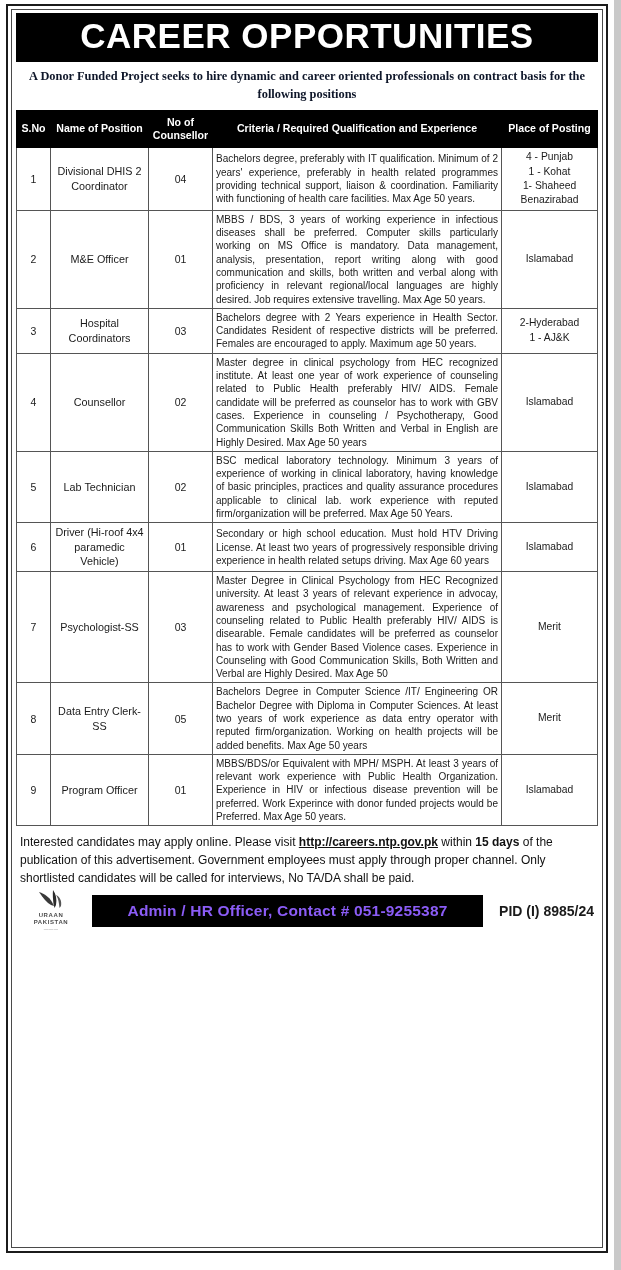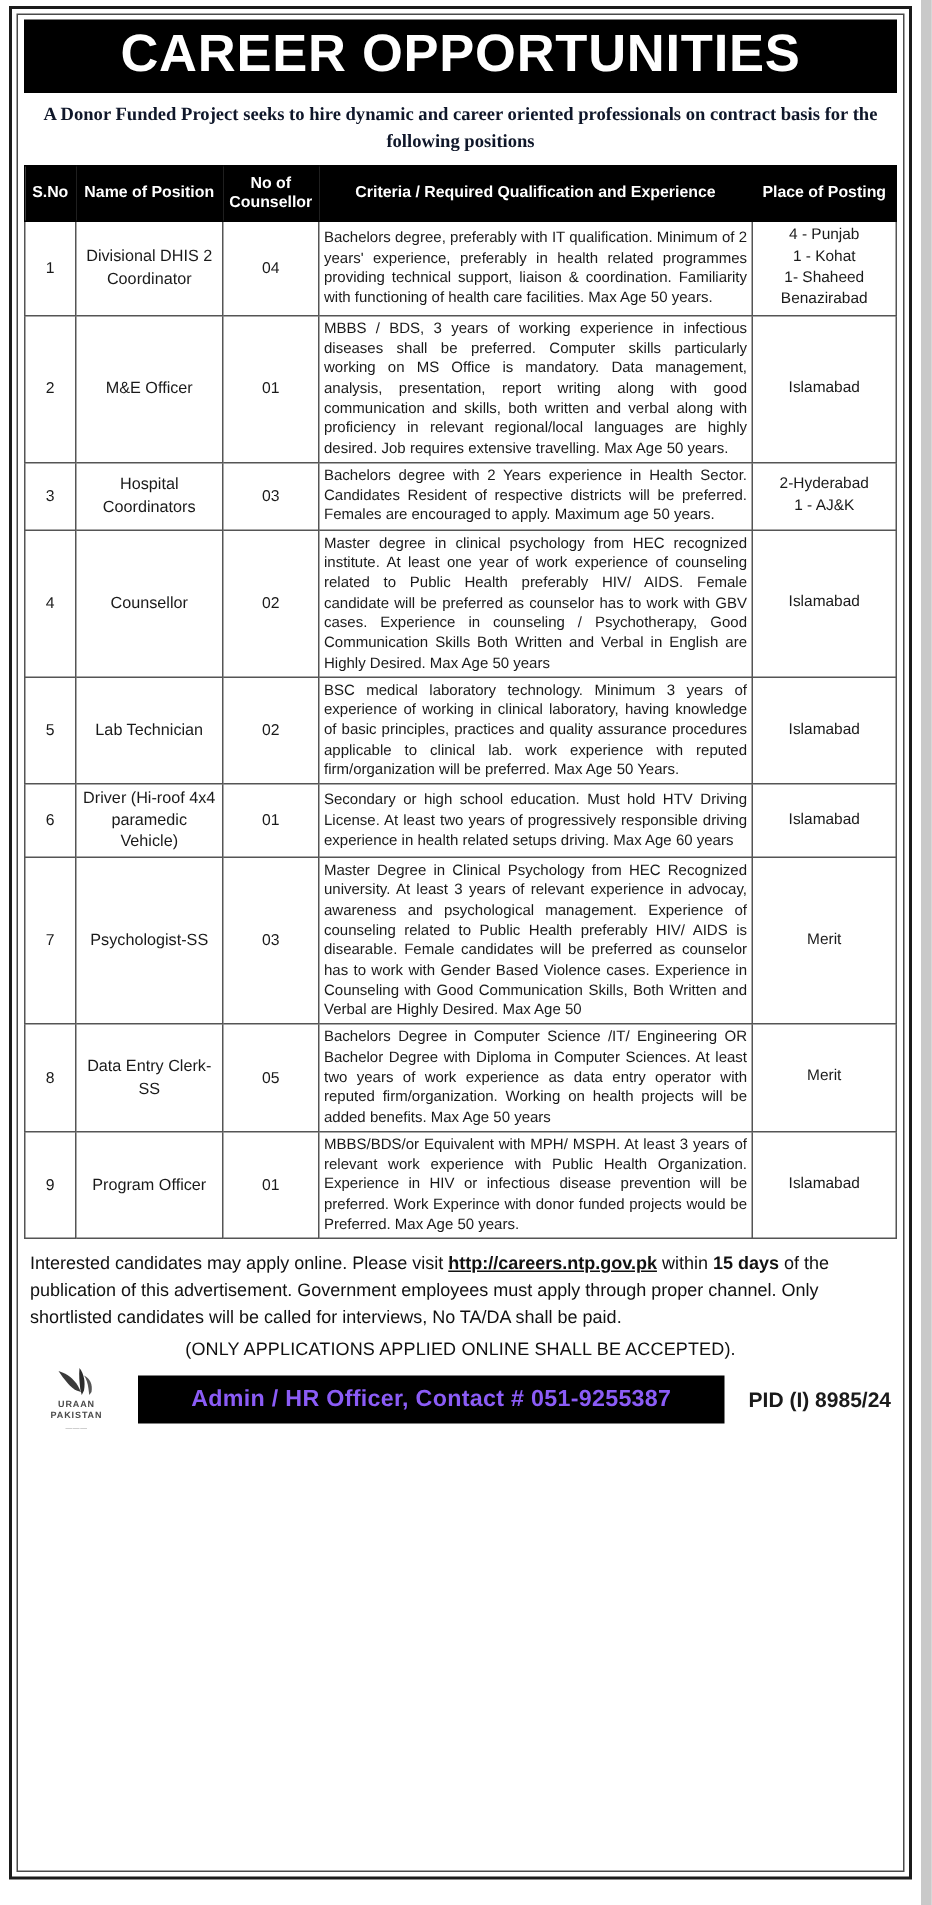--- a/index.html
+++ b/index.html
@@ -287,21 +287,20 @@
               <td class="criteria">MBBS/BDS/or Equivalent with MPH/ MSPH. At least 3 years of relevant work experience with Public Health Organization. Experience in HIV or infectious disease prevention will be preferred. Work Experince with donor funded projects would be Preferred.  Max Age 50 years.</td>
               <td class="place" style="white-space: pre-line;">Islamabad</td>
             </tr>
           </tbody>
       </table>
 
       <div class="footer-note">
         <span>Interested candidates may apply online. Please visit </span><span class="link">http://careers.ntp.gov.pk</span><span> within </span><span class="b">15 days</span><span> of the publication of this advertisement. Government employees must apply through proper channel. Only shortlisted candidates will be called for interviews, No TA/DA shall be paid.</span>
       </div>
 
-      <div class="online-note">(ONLY APPLICATIONS APPLIED ONLINE SHALL BE ACCEPTED).</div>
 
       <div class="bottom-bar">
         <div class="logo-box">
           <svg class="logo-mark" width="30" height="22" viewBox="0 0 30 22">
             <path d="M3 3 C9 5, 13 8, 16 13 L18 17 L15 16 C11 14, 7 9, 3 3 Z" fill="#3a3a3a"></path>
             <path d="M17 1 C20 5, 21 10, 20 16 L18.5 19 L17.5 15 C17 10, 16.5 6, 17 1 Z" fill="#2b2b2b"></path>
             <path d="M20 6 C24 8, 26 12, 25 17 L23.5 19 L23 15 C22.5 11, 21.5 8, 20 6 Z" fill="#555"></path>
           </svg>
           <div class="logo-text">
             <span>URAAN</span><br>

